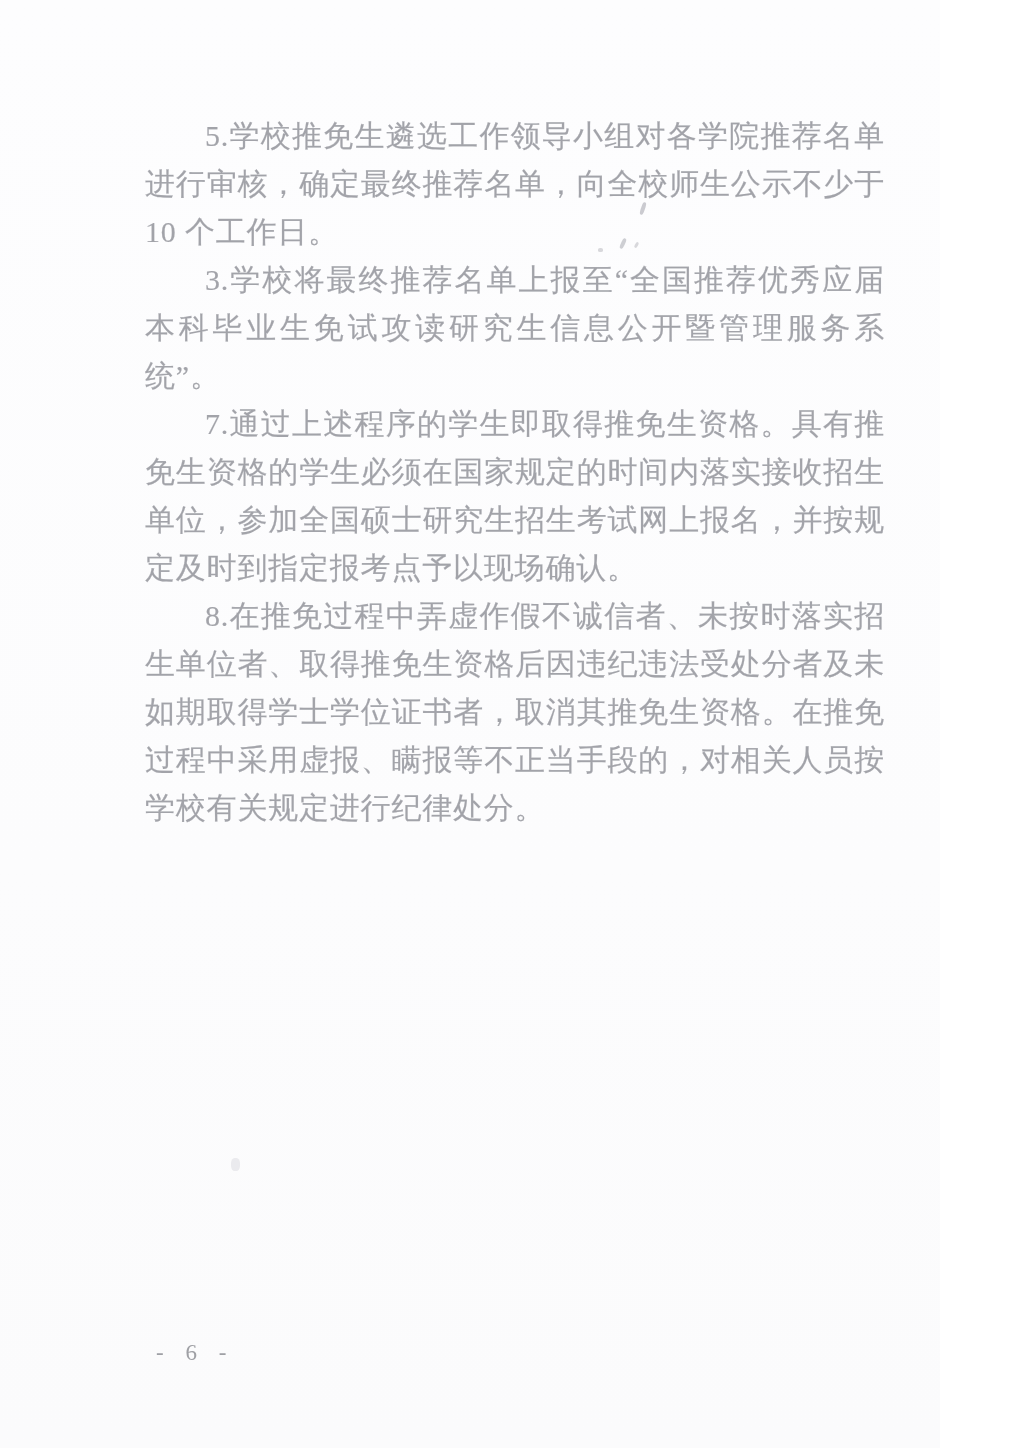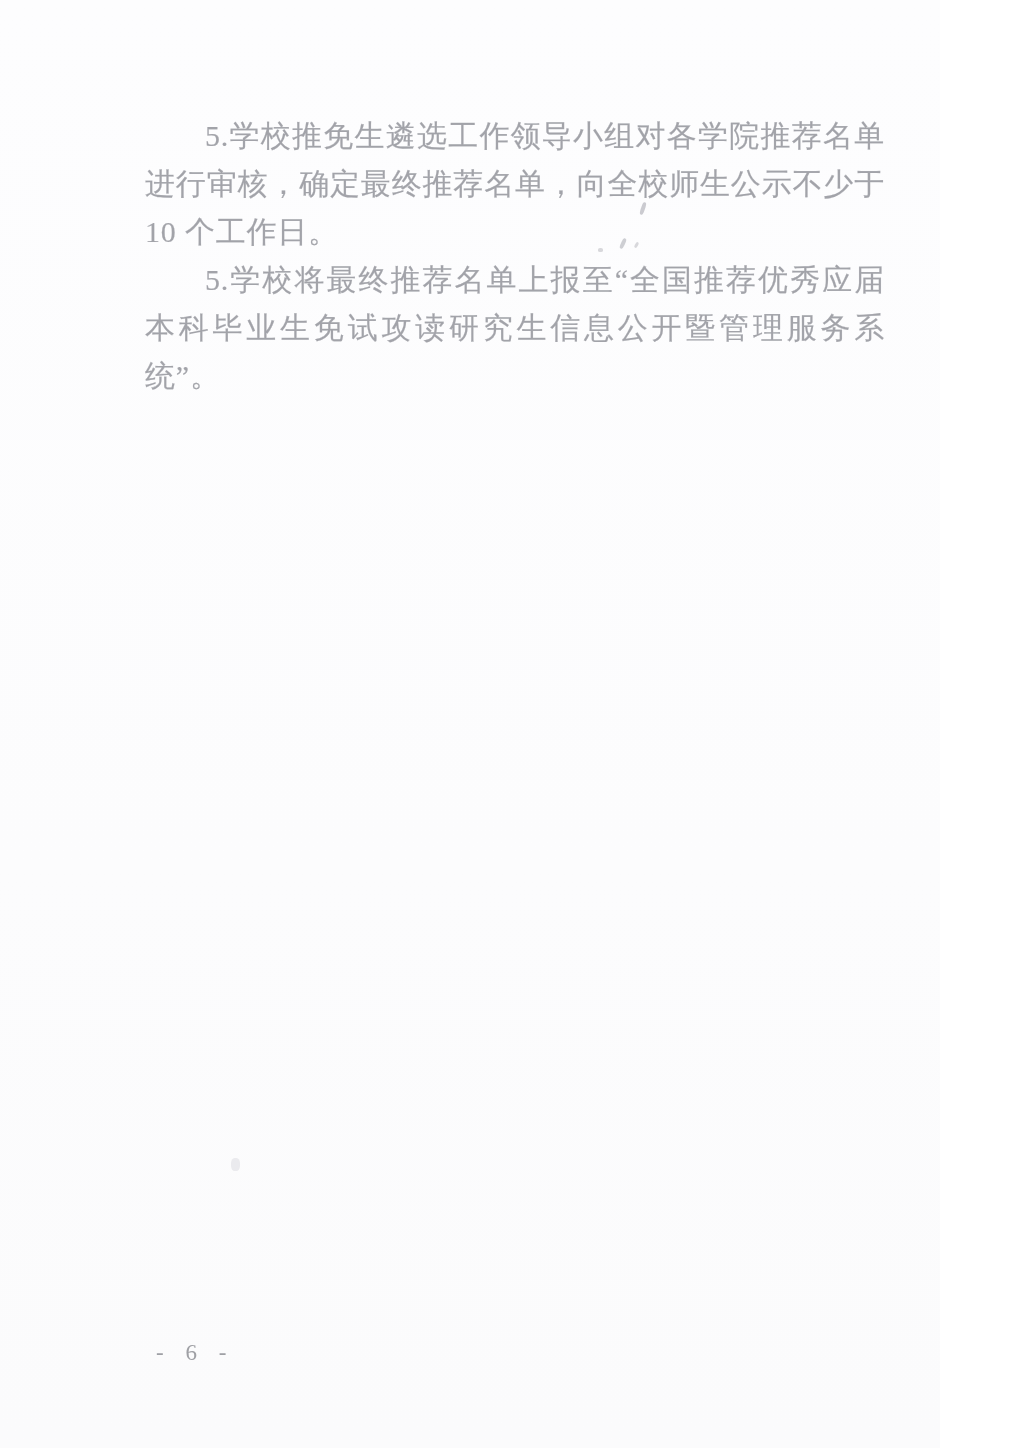--- a/index.html
+++ b/index.html
@@ -53,21 +53,23 @@
   .sp5 { left: 231px; top: 1158px; width: 9px; height: 13px; background: #e6e6ea; opacity: .8; }
 </style>
 </head>
 <body>
 
 <div class="page">
 
   <div class="content">
 
   <p class="para">5.学校推免生遴选工作领导小组对各学院推荐名单进行审核，确定最终推荐名单，向全校师生公示不少于 10 个工作日。</p>
-      <p class="para">5.学校将最终推荐名单上报至“全国推荐优秀应届本科毕业生免试攻读研究生信息公开暨管理服务系统”。</p>
+      <p class="para">3.学校将最终推荐名单上报至“全国推荐优秀应届本科毕业生免试攻读研究生信息公开暨管理服务系统”。</p>
+      <p class="para">7.通过上述程序的学生即取得推免生资格。具有推免生资格的学生必须在国家规定的时间内落实接收招生单位，参加全国硕士研究生招生考试网上报名，并按规定及时到指定报考点予以现场确认。</p>
+      <p class="para">8.在推免过程中弄虚作假不诚信者、未按时落实招生单位者、取得推免生资格后因违纪违法受处分者及未如期取得学士学位证书者，取消其推免生资格。在推免过程中采用虚报、瞒报等不正当手段的，对相关人员按学校有关规定进行纪律处分。</p>
     </div>
 
   <div class="speckle sp1"></div>
   <div class="speckle sp2"></div>
   <div class="speckle sp3"></div>
   <div class="speckle sp4"></div>
   <div class="speckle sp5"></div>
 
   <div class="page-number">- 6 -</div>
 </div>

